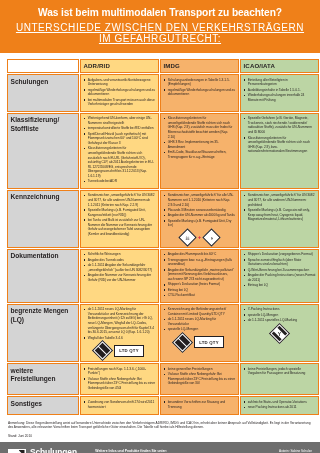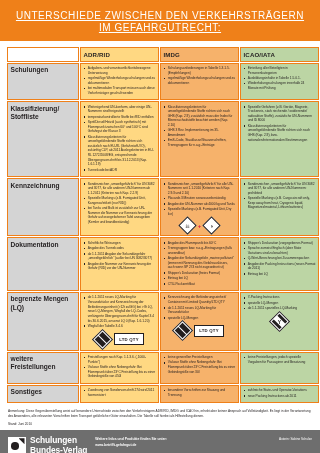--- a/index.html
+++ b/index.html
@@ -193,20 +193,21 @@
   .foot-mid { flex: 1; padding-top: 1px; }
   .foot-mid .fm-line { font-size: 3.4px; font-weight: bold; line-height: 1.5; }
   .foot-right { font-size: 3.1px; text-align: right; flex: none; padding-top: 1px; }
 </style>
 </head>
 <body>
 
 <div id="poster">
 
   <div class="header">
+    <h1>Was ist beim multimodalen Transport zu beachten?</h1>
     <h2>UNTERSCHIEDE ZWISCHEN DEN VERKEHRSTRÄGERN IM GEFAHRGUTRECHT:</h2>
   </div>
 
   <div class="table-wrap">
     <table class="matrix">
       <colgroup>
         <col class="c-label">
           <col class="c-adr">
           <col class="c-imdg">
           <col class="c-icao">

